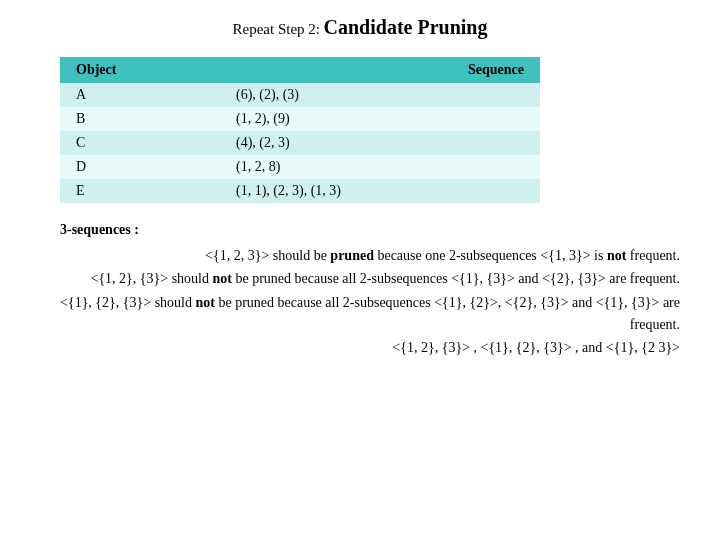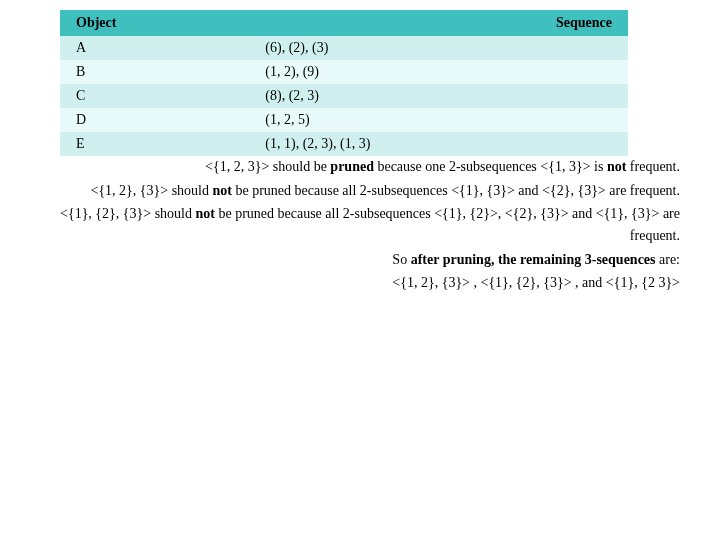--- a/index.html
+++ b/index.html
@@ -25,22 +25,23 @@
     .title-normal {
       font-size: 15px;
       font-weight: normal;
     }
     .title-bold {
       font-size: 20px;
       font-weight: bold;
     }
     table {
       border-collapse: collapse;
-      width: 568px;
+      width: 480px;
       margin-left: 20px;
+      margin-bottom: 16px;
     }
     thead tr th {
       background-color: #40bfbf;
       color: #000;
       font-weight: bold;
       padding: 5px 16px;
       text-align: left;
       border: none;
       font-size: 14px;
     }
@@ -70,55 +71,59 @@
       margin-bottom: 2px;
       text-align: right;
     }
     b { font-weight: bold; }
   </style>
 </head>
 <body>
 
 <div class="page">
 
+  <div class="title-area">
+    <span class="title-normal">Repeat Step 2:</span>
+    <span class="title-bold">Candidate Pruning</span>
+  </div>
 
   <table>
     <thead>
       <tr>
         <th class="col-object">Object</th>
         <th class="col-sequence">Sequence</th>
       </tr>
     </thead>
     <tbody id="table-body">
     <tr>
           <td>A</td>
           <td>(6), (2), (3)</td>
         </tr>
         <tr>
           <td>B</td>
           <td>(1, 2), (9)</td>
         </tr>
         <tr>
           <td>C</td>
-          <td>(8), (2, 3)</td>
+          <td>(4), (2, 3)</td>
         </tr>
         <tr>
           <td>D</td>
-          <td>(1, 2, 5)</td>
+          <td>(1, 2, 8)</td>
         </tr>
         <tr>
           <td>E</td>
           <td>(1, 1), (2, 3), (1, 3)</td>
         </tr>
       </tbody>
   </table>
 
   <div class="content-area">
+    <div class="section-label">3-sequences :</div>
     <div id="paragraphs-container">
         <div class="para">&lt;{1, 2, 3}&gt; should be <b>pruned</b> because one 2-subsequences &lt;{1, 3}&gt; is <b>not</b> frequent.</div>
         <div class="para">&lt;{1, 2}, {3}&gt; should <b>not</b> be pruned because all 2-subsequences &lt;{1}, {3}&gt; and &lt;{2}, {3}&gt; are frequent.</div>
         <div class="para">&lt;{1}, {2}, {3}&gt; should <b>not</b> be pruned because all 2-subsequences &lt;{1}, {2}&gt;, &lt;{2}, {3}&gt; and &lt;{1}, {3}&gt; are frequent.</div>
-        <div class="para">So <b>after pruning, the remaining 3-sequences</b> are:</div>
         <div class="para">&lt;{1, 2}, {3}&gt; , &lt;{1}, {2}, {3}&gt; , and &lt;{1}, {2 3}&gt;</div>
       </div>
   </div>
 
 </div>
 
 </body></html>

